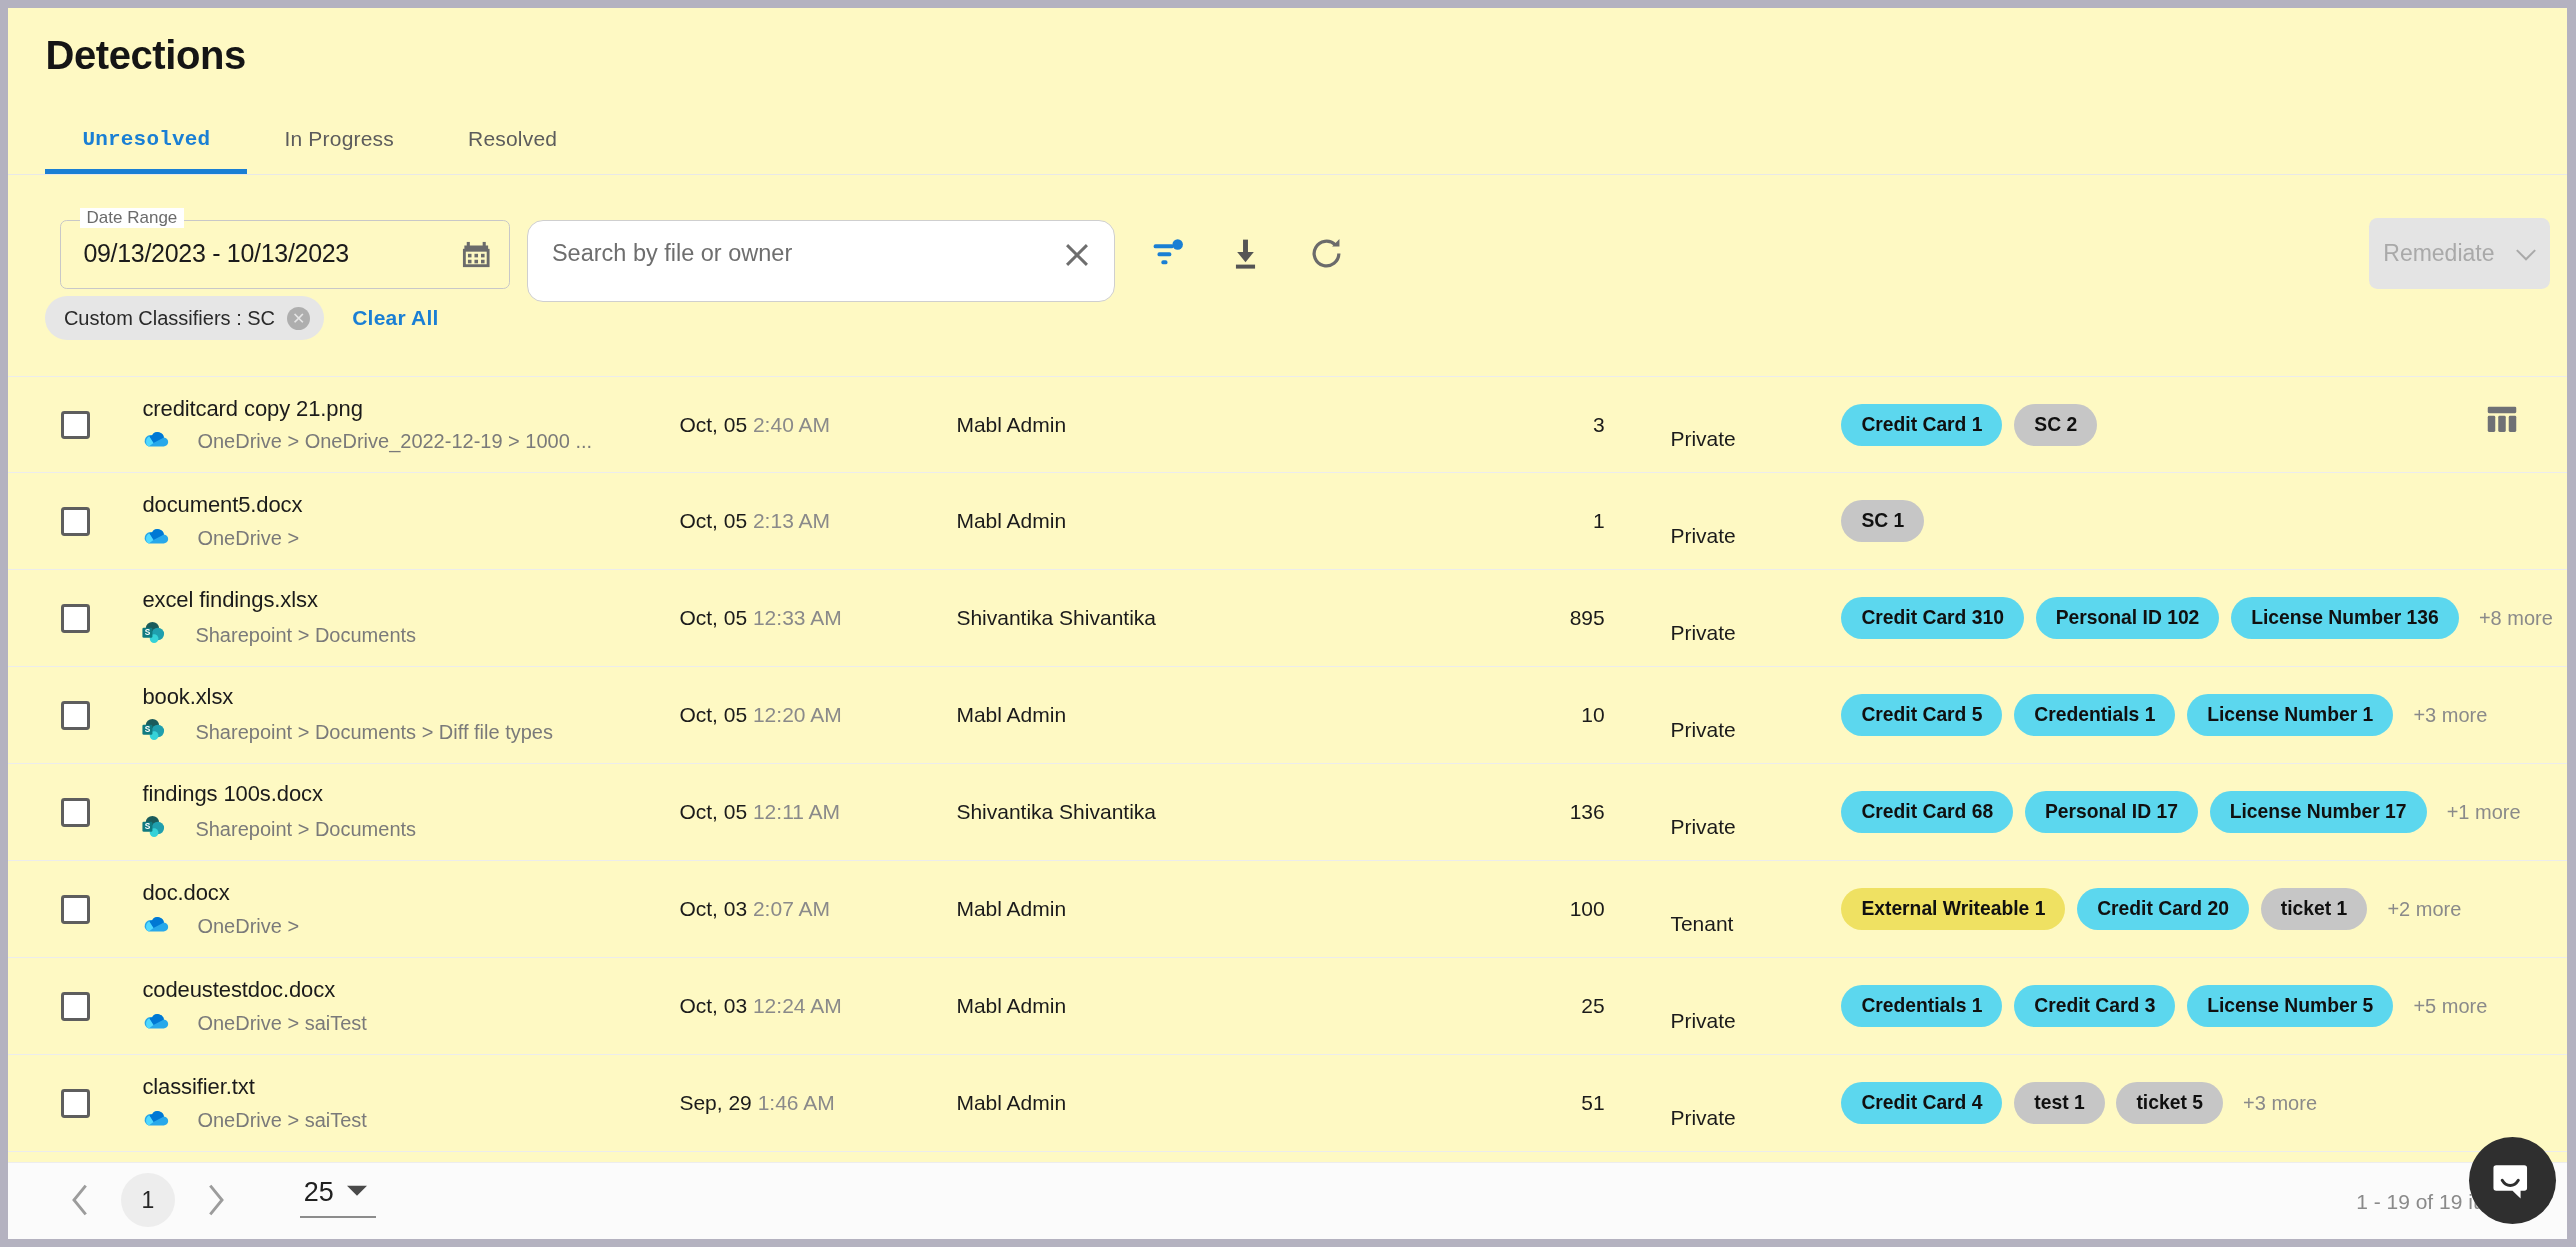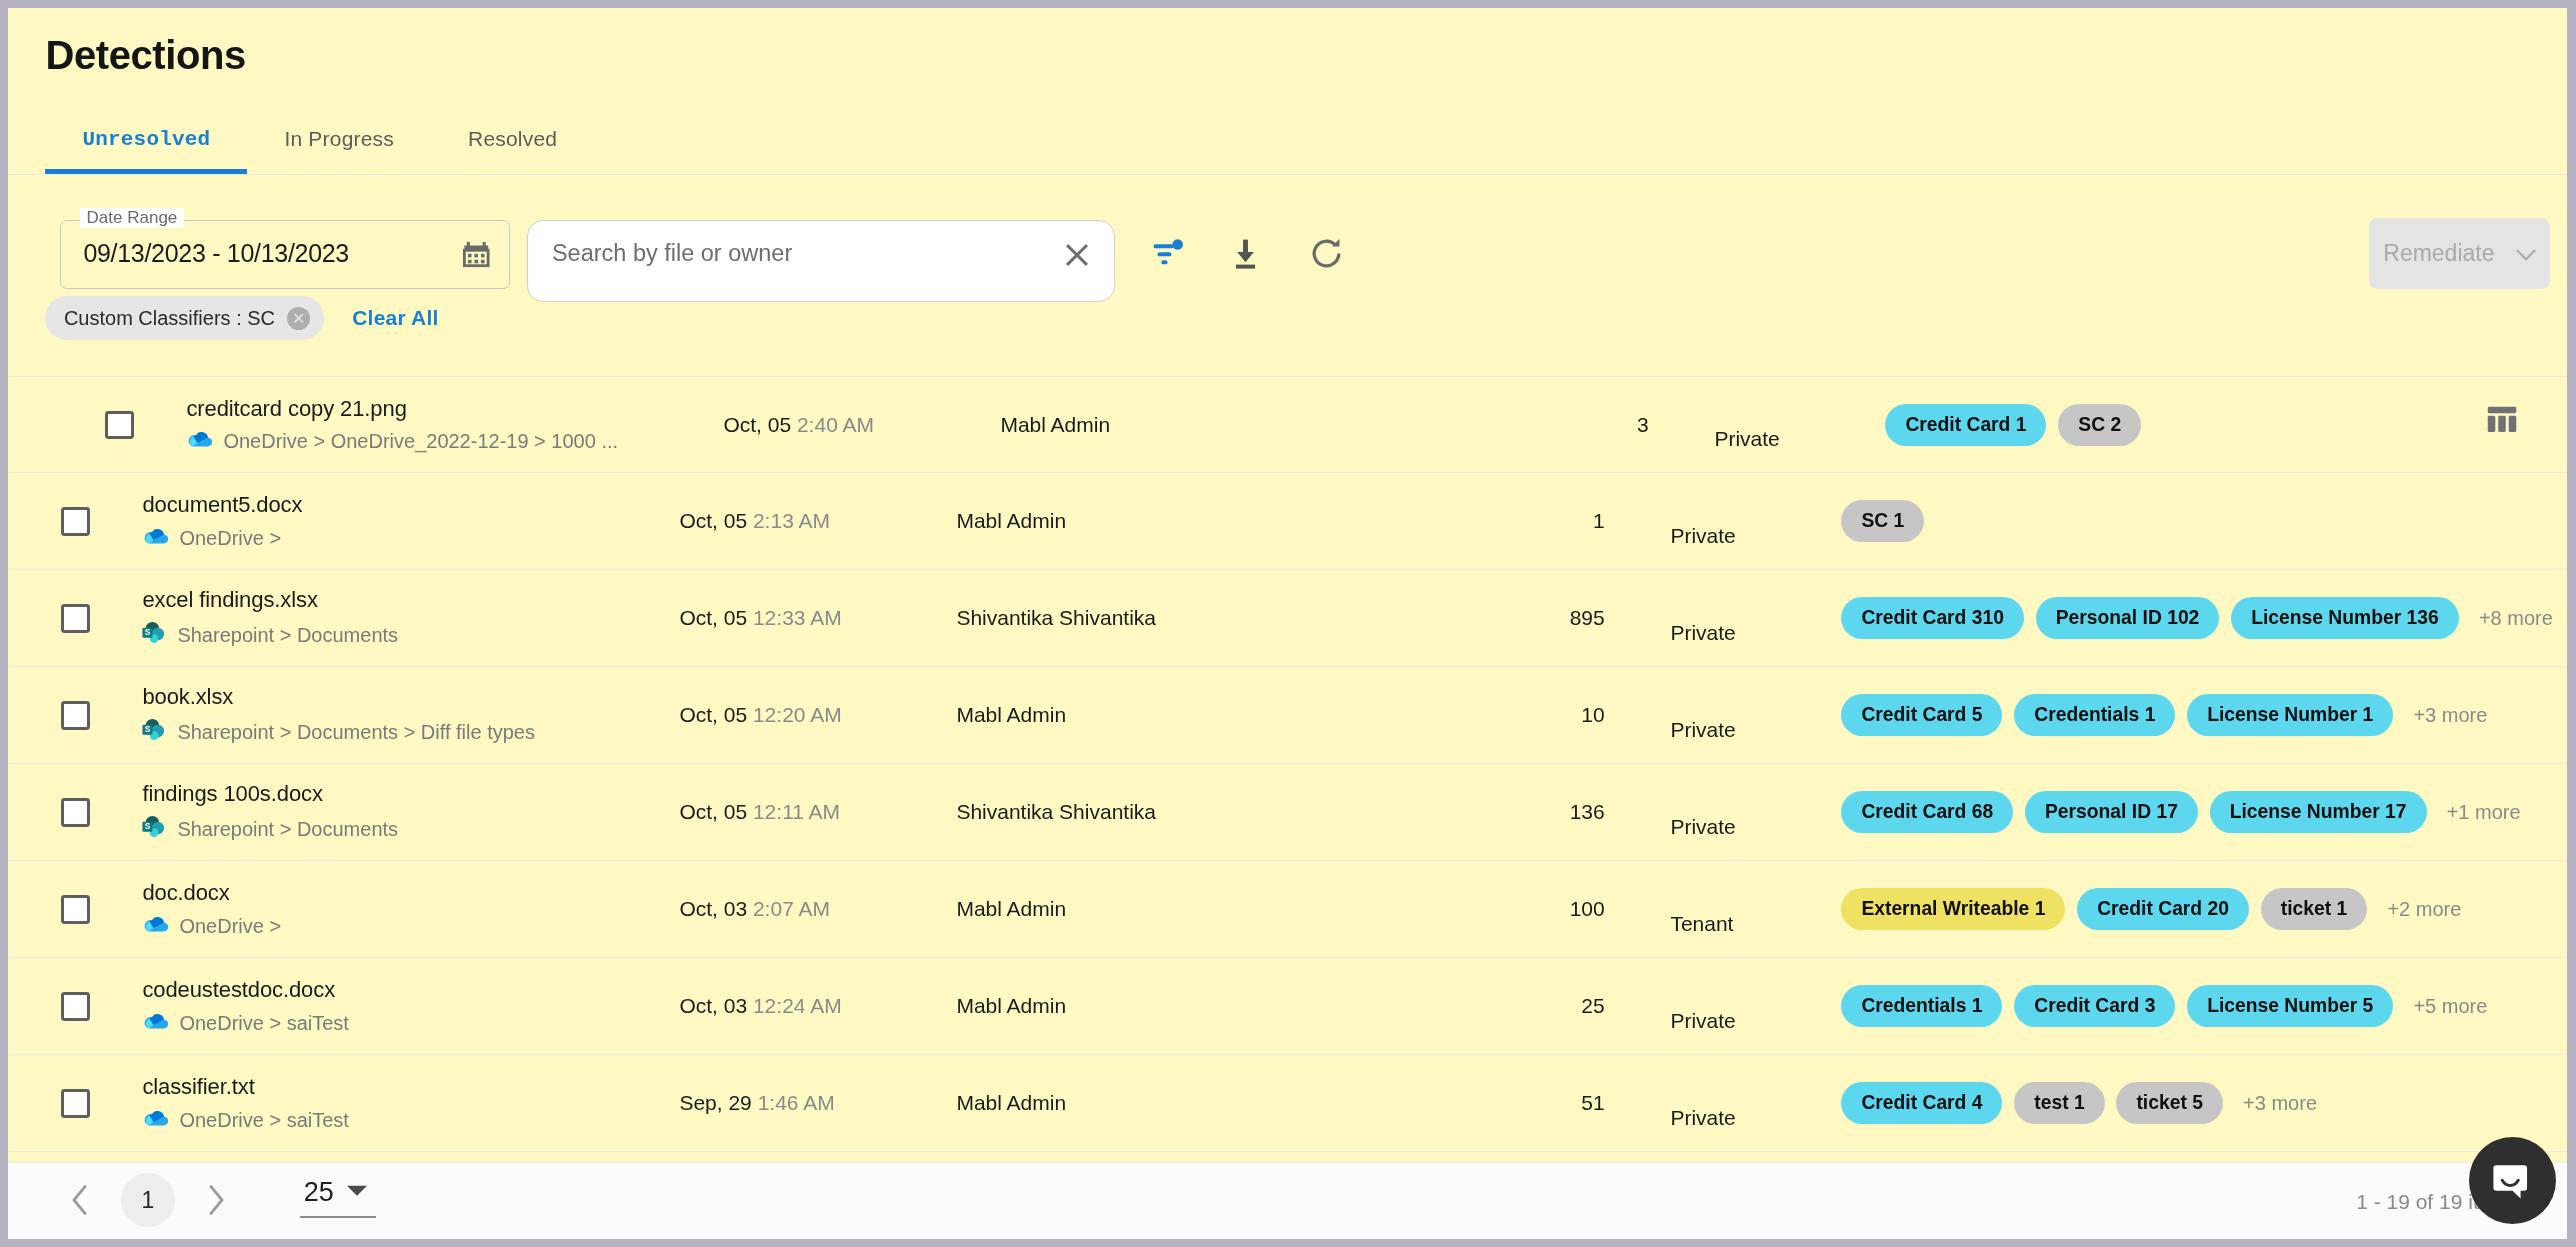--- a/index.html
+++ b/index.html
@@ -138,32 +138,32 @@
   
   .table { position: absolute; left: 0; top: 368px; width: 2559px; }
   .col-settings { position: absolute; right: 49px; top: 30px; cursor: pointer; }
 
   .row {
     position: relative;
     height: 97px;
     border-bottom: 0.8px solid #ececec;
     display: flex; align-items: center;
   }
-  .row:first-child { border-top: 0.8px solid #ececec; padding-left: 44px; }
+  .row:first-child { border-top: 0.8px solid #ececec; }
 
   .c-check { width: 134px; display: flex; justify-content: center; }
   .checkbox {
     width: 28.5px; height: 28.5px;
     border: 3.4px solid #5e5e5e; border-radius: 3.4px;
     background: #fff; cursor: pointer;
   }
 
   .c-file { width: 537px; }
   .fname { font-size: 22px; color: #1b1b1b; margin-bottom: 7.6px; letter-spacing: -0.1px; }
-  .fpath { font-size: 20px; color: #7a7a7a; display: flex; align-items: center; gap: 10px; }
+  .fpath { font-size: 20px; color: #7a7a7a; display: flex; align-items: center; gap: 28px; }
   .src-icon { flex: 0 0 auto; }
 
   .c-date { width: 277px; font-size: 21px; color: #1b1b1b; }
   .c-date .tm { color: #8a8a8a; }
   .c-owner { width: 445px; font-size: 21px; color: #1b1b1b; }
   .c-count { width: 210px; font-size: 21px; color: #1b1b1b; text-align: right; padding-right: 6.7px;}
   .c-access { width: 193px; font-size: 21px; color: #1b1b1b; padding-left: 59px; margin-top: 29px; }
   .c-tags { flex: 1; display: flex; align-items: center; gap: 11.8px; padding-left: 37px; }
 
   .tag {

